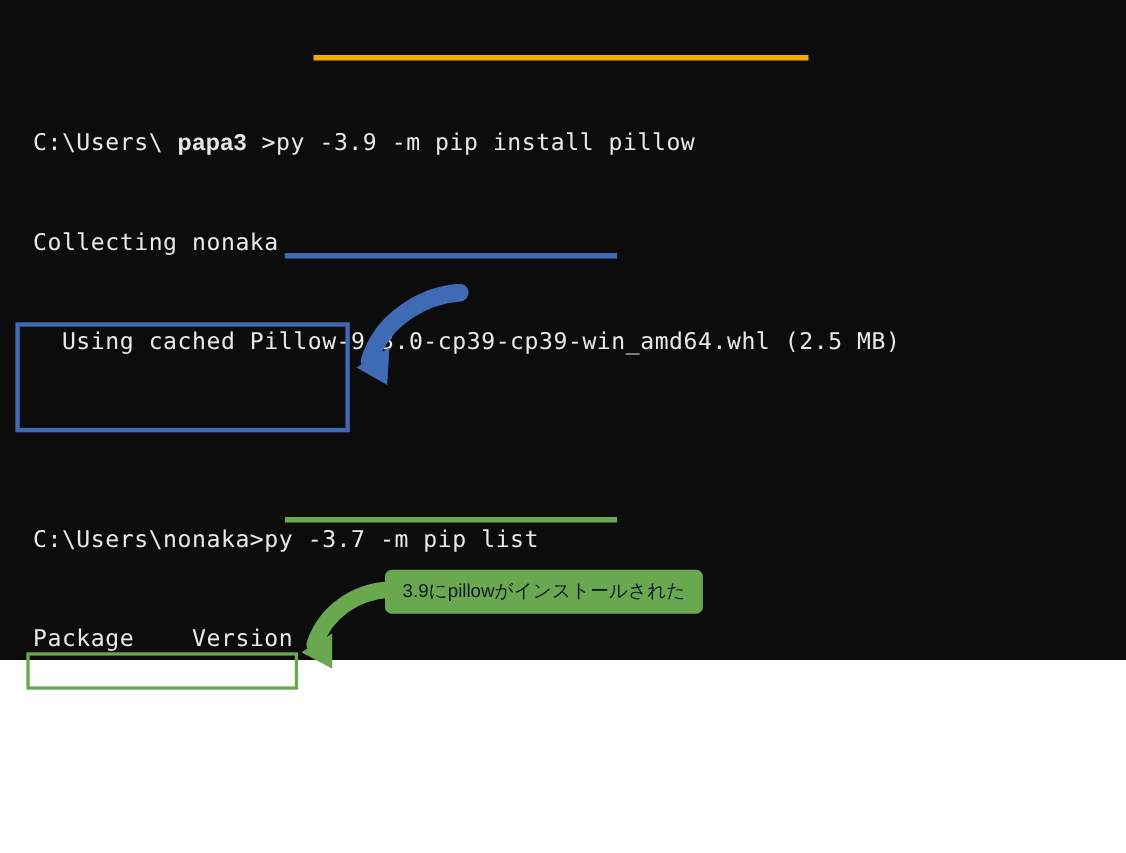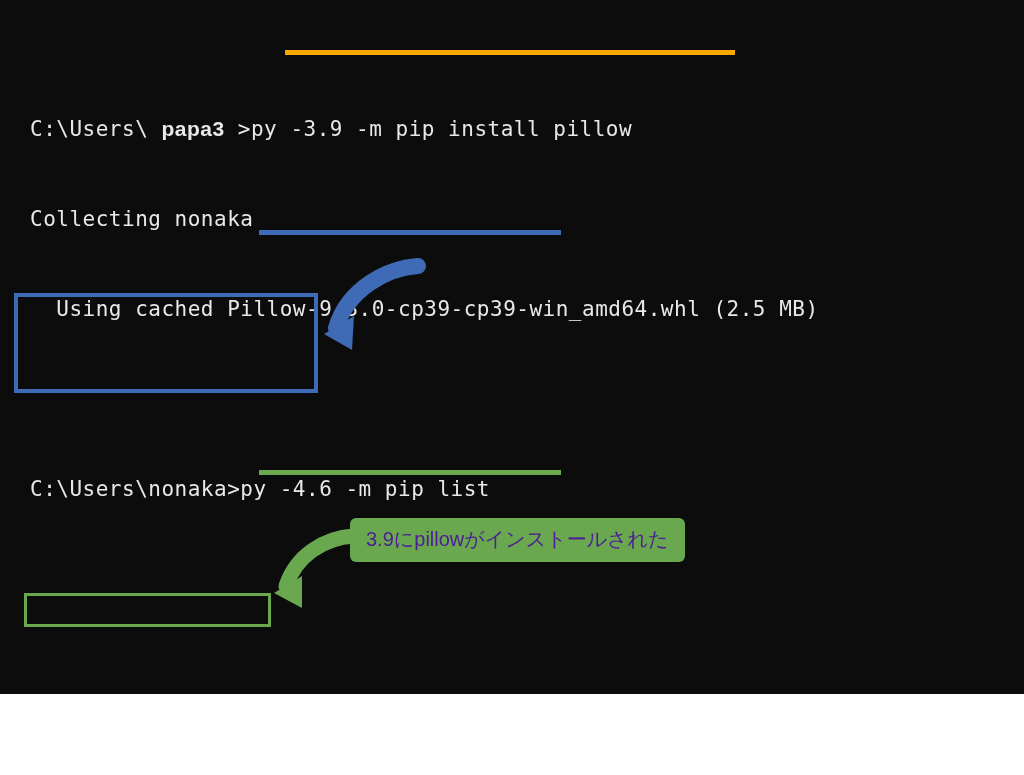--- a/index.html
+++ b/index.html
@@ -9,21 +9,21 @@
     height: 775px;
     background: #ffffff;
     overflow: hidden;
     font-family: "Consolas", "DejaVu Sans Mono", "Menlo", monospace;
   }
   .terminal {
     position: absolute;
     left: 0;
     top: 0;
     width: 1024px;
-    height: 694px;
+    height: 600px;
     background: #0c0c0c;
     color: #e8e8e8;
     font-size: 21px;
     line-height: 30px;
     letter-spacing: 0.5px;
     padding: 24px 40px 24px 30px;
     box-sizing: border-box;
     white-space: pre;
   }
   .line { position: relative; display:block; }
@@ -51,40 +51,41 @@
     box-sizing:border-box;
     background:transparent;
   }
   .rect-blue  { border:4px solid #3f6ab5; }
   .rect-green { border:3px solid #6aa84f; }
 
   
   .callout {
     position:absolute;
     background:#6aa84f;
-    color:#4c1d95;
+    color:#0f172a;
     font-family: "Meiryo", "Segoe UI", Arial, sans-serif;
-    font-size:20px;
+    font-size:17px;
     padding:8px 16px 9px 16px;
     border-radius:6px;
   }
 
   .arrow { position:absolute; }
 
 </style>
 </head>
 <body>
 
 <div class="terminal">
   
   <span class="line"><span class="prompt">C:\Users\</span> <span class="overlay-user">papa3</span><span> &gt;</span><span>py -3.9 -m pip install pillow</span></span>
   <span class="line">Collecting nonaka</span>
   <span class="line">  Using cached Pillow-9.3.0-cp39-cp39-win_amd64.whl (2.5 MB)</span>
   <span class="line">&nbsp;</span>
-  <span class="line"><span class="prompt">C:\Users\nonaka&gt;</span><span>py -4.6 -m pip list</span></span>
+  <span class="line"><span class="prompt">C:\Users\nonaka&gt;</span><span>py -3.7 -m pip list</span></span>
+  <span class="line"><span>Package</span>    <span>Version</span></span>
   
   
   
   
   
   
   
   
   
   

